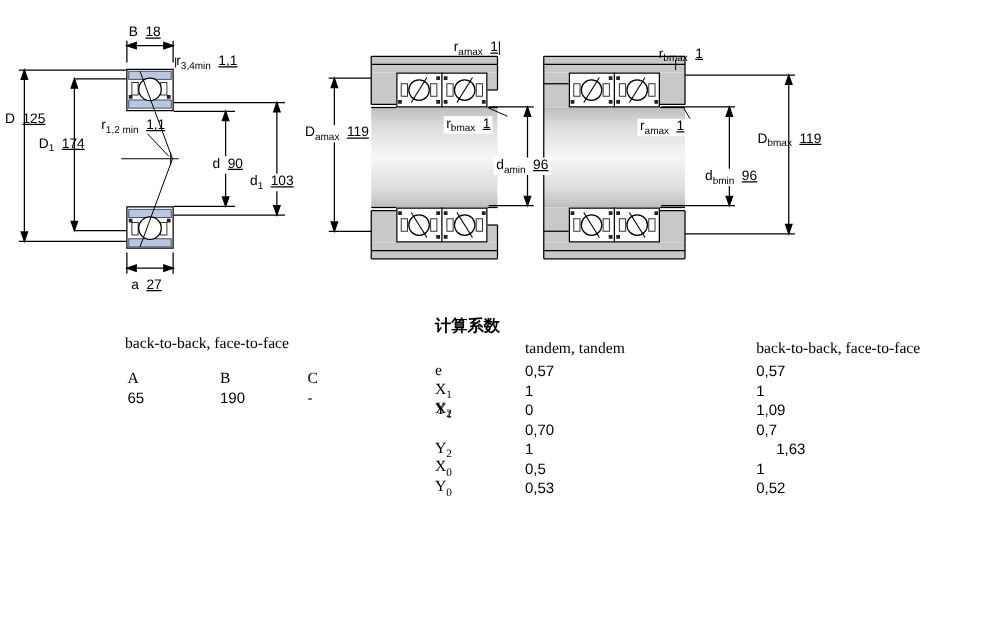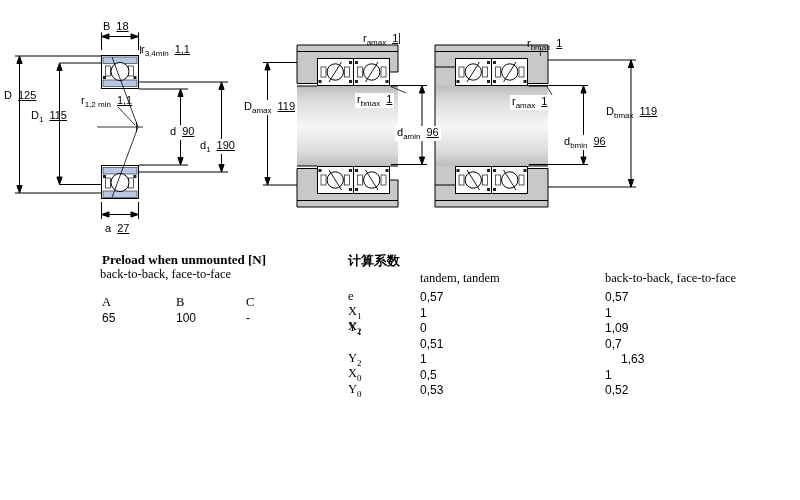--- a/index.html
+++ b/index.html
@@ -202,44 +202,43 @@
         <use href="#arr" transform="translate(583.5,164.5) rotate(180)"></use>
         <line x1="540.5" y1="48" x2="540.5" y2="56" stroke-width="0.8"></line>
         <line x1="552" y1="95" x2="547" y2="86.5" stroke-width="0.8"></line>
       </g>
     </g>
   </svg>
 
   <div class="dim" style="left:103px;top:20px"><span>B</span><sub></sub><span class="v">18</span></div>
   <div class="dim" style="left:141px;top:43px"><span>r</span><sub>3,4min</sub><span class="v">1,1</span></div>
   <div class="dim" style="left:4px;top:89px"><span>D</span><sub></sub><span class="v">125</span></div>
-  <div class="dim" style="left:31px;top:109px"><span>D</span><sub>1</sub><span class="v">115</span></div>
+  <div class="dim" style="left:31px;top:109px"><span>D</span><sub>1</sub><span class="v">174</span></div>
   <div class="dim" style="left:81px;top:94px"><span>r</span><sub>1,2 min</sub><span class="v">1,1</span></div>
   <div class="dim bgw" style="left:168px;top:125px"><span>d</span><sub></sub><span class="v">90</span></div>
-  <div class="dim bgw" style="left:198px;top:139px"><span>d</span><sub>1</sub><span class="v">190</span></div>
+  <div class="dim bgw" style="left:198px;top:139px"><span>d</span><sub>1</sub><span class="v">103</span></div>
   <div class="dim" style="left:105px;top:222px"><span>a</span><sub></sub><span class="v">27</span></div>
 
   <div class="dim" style="left:363px;top:32px"><span>r</span><sub>amax</sub><span class="v">1</span></div>
   <div class="dim bgw" style="left:242px;top:100px"><span>D</span><sub>amax</sub><span class="v">119</span></div>
   <div class="dim bgw" style="left:355px;top:93px"><span>r</span><sub>bmax</sub><span class="v">1</span></div>
   <div class="dim bgw" style="left:395px;top:126px"><span>d</span><sub>amin</sub><span class="v">96</span></div>
 
   <div class="dim" style="left:527px;top:37px"><span>r</span><sub>bmax</sub><span class="v">1</span></div>
   <div class="dim bgw" style="left:510px;top:95px"><span>r</span><sub>amax</sub><span class="v">1</span></div>
   <div class="dim" style="left:606px;top:105px"><span>D</span><sub>bmax</sub><span class="v">119</span></div>
   <div class="dim bgw" style="left:562px;top:135px"><span>d</span><sub>bmin</sub><span class="v">96</span></div>
 
   <div class="blk" style="left:100px;top:252px;width:230px;height:80px">
-    <div class="t-title" style="left:2px;top:0">Preload when unmounted [N]</div>
     <div class="t-sub" style="left:0;top:15px">back-to-back, face-to-face</div>
     <div class="t-head" style="left:2px;top:43px">A</div>
     <div class="t-head" style="left:76px;top:43px">B</div>
     <div class="t-head" style="left:146px;top:43px">C</div>
     <div class="t-val" style="left:2px;top:59px">65</div>
-    <div class="t-val" style="left:76px;top:59px">100</div>
+    <div class="t-val" style="left:76px;top:59px">190</div>
     <div class="t-val" style="left:146px;top:59px">-</div>
   </div>
 
   <div class="blk" style="left:345px;top:252px;width:440px;height:150px">
     <div class="t-title" style="left:3px;top:0">计算系数</div>
     <div class="t-head" style="left:75px;top:19px">tandem, tandem</div>
     <div class="t-head" style="left:260px;top:19px">back-to-back, face-to-face</div>
 
     <div class="f-lab" style="left:3px;top:37px"><span>e</span><sub></sub></div>
     <div class="t-val" style="left:75px;top:38px">0,57</div>
@@ -247,21 +246,21 @@
 
     <div class="f-lab" style="left:3px;top:52px"><span>X</span><sub>1</sub></div>
     <div class="t-val" style="left:75px;top:54px">1</div>
     <div class="t-val" style="left:260px;top:54px">1</div>
 
     <div class="f-lab" style="left:3px;top:68px"><span>Y</span><sub>1</sub></div>
     <div class="t-val" style="left:75px;top:69px">0</div>
     <div class="t-val" style="left:260px;top:69px">1,09</div>
 
     <div class="f-lab" style="left:3px;top:67px"><span>X</span><sub>2</sub></div>
-    <div class="t-val" style="left:75px;top:85px">0,51</div>
+    <div class="t-val" style="left:75px;top:85px">0,70</div>
     <div class="t-val" style="left:260px;top:85px">0,7</div>
 
     <div class="f-lab" style="left:3px;top:99px"><span>Y</span><sub>2</sub></div>
     <div class="t-val" style="left:75px;top:100px">1</div>
     <div class="t-val" style="left:276px;top:100px">1,63</div>
 
     <div class="f-lab" style="left:3px;top:114px"><span>X</span><sub>0</sub></div>
     <div class="t-val" style="left:75px;top:116px">0,5</div>
     <div class="t-val" style="left:260px;top:116px">1</div>
 

